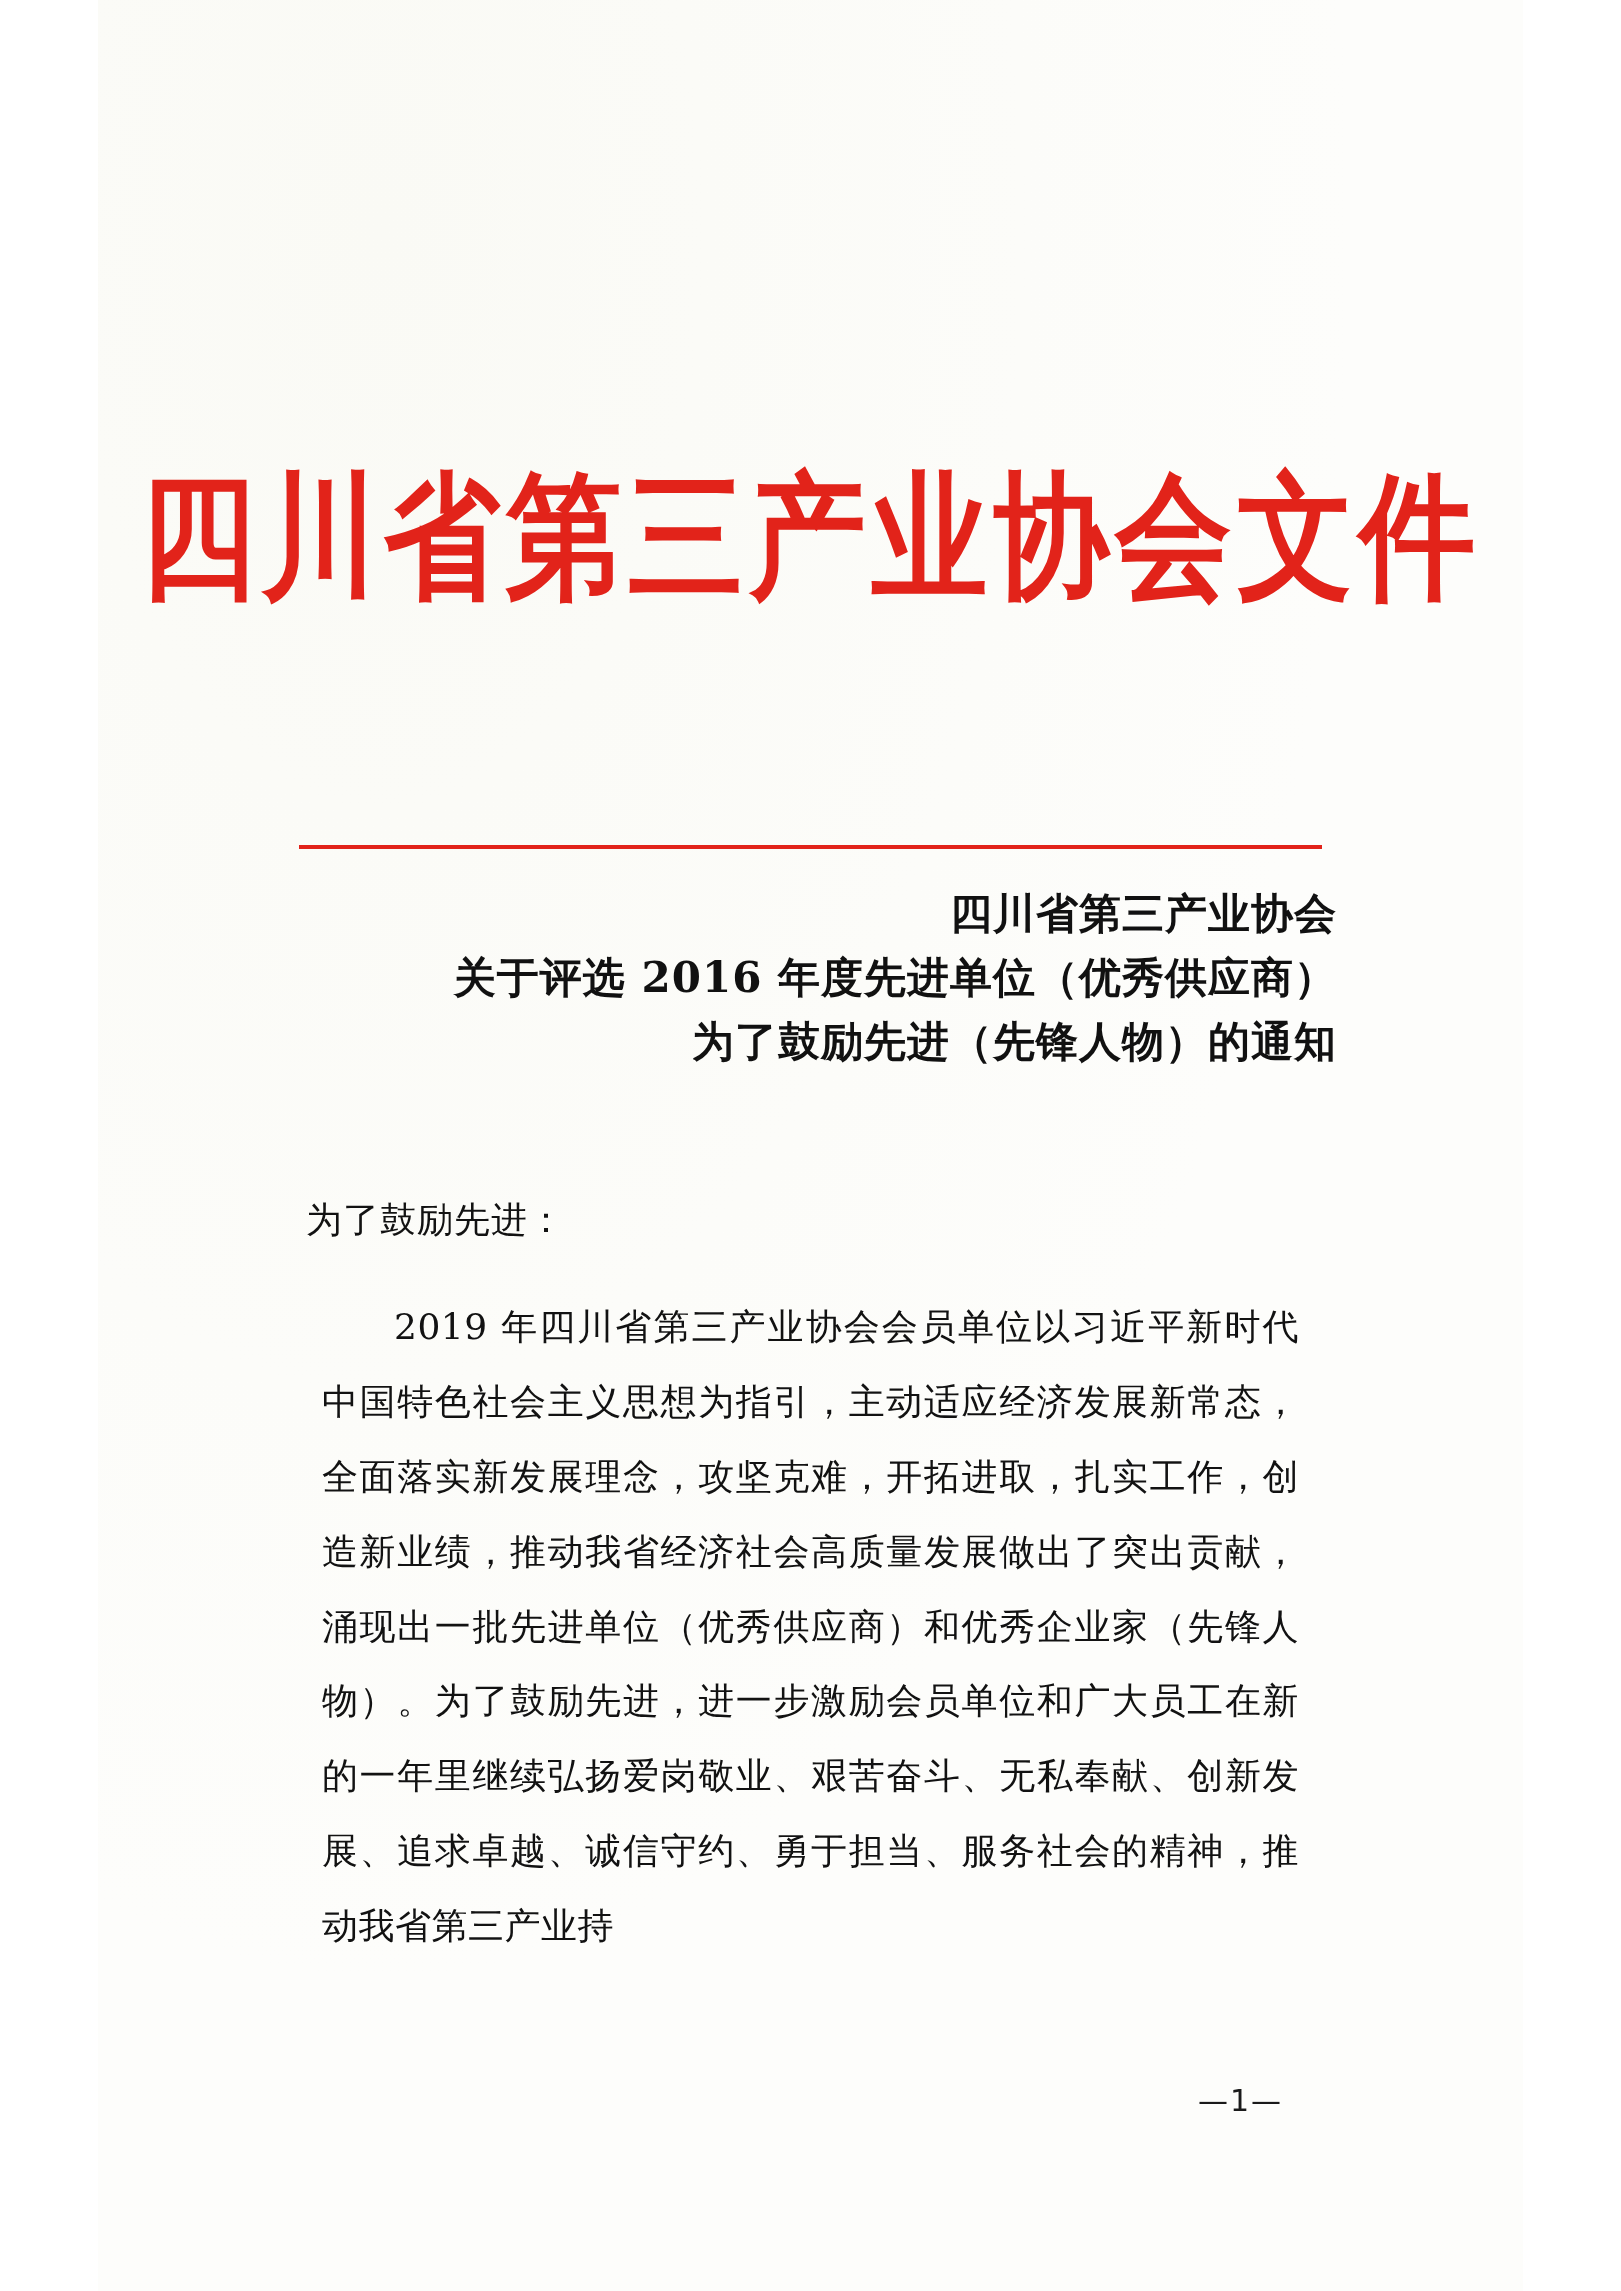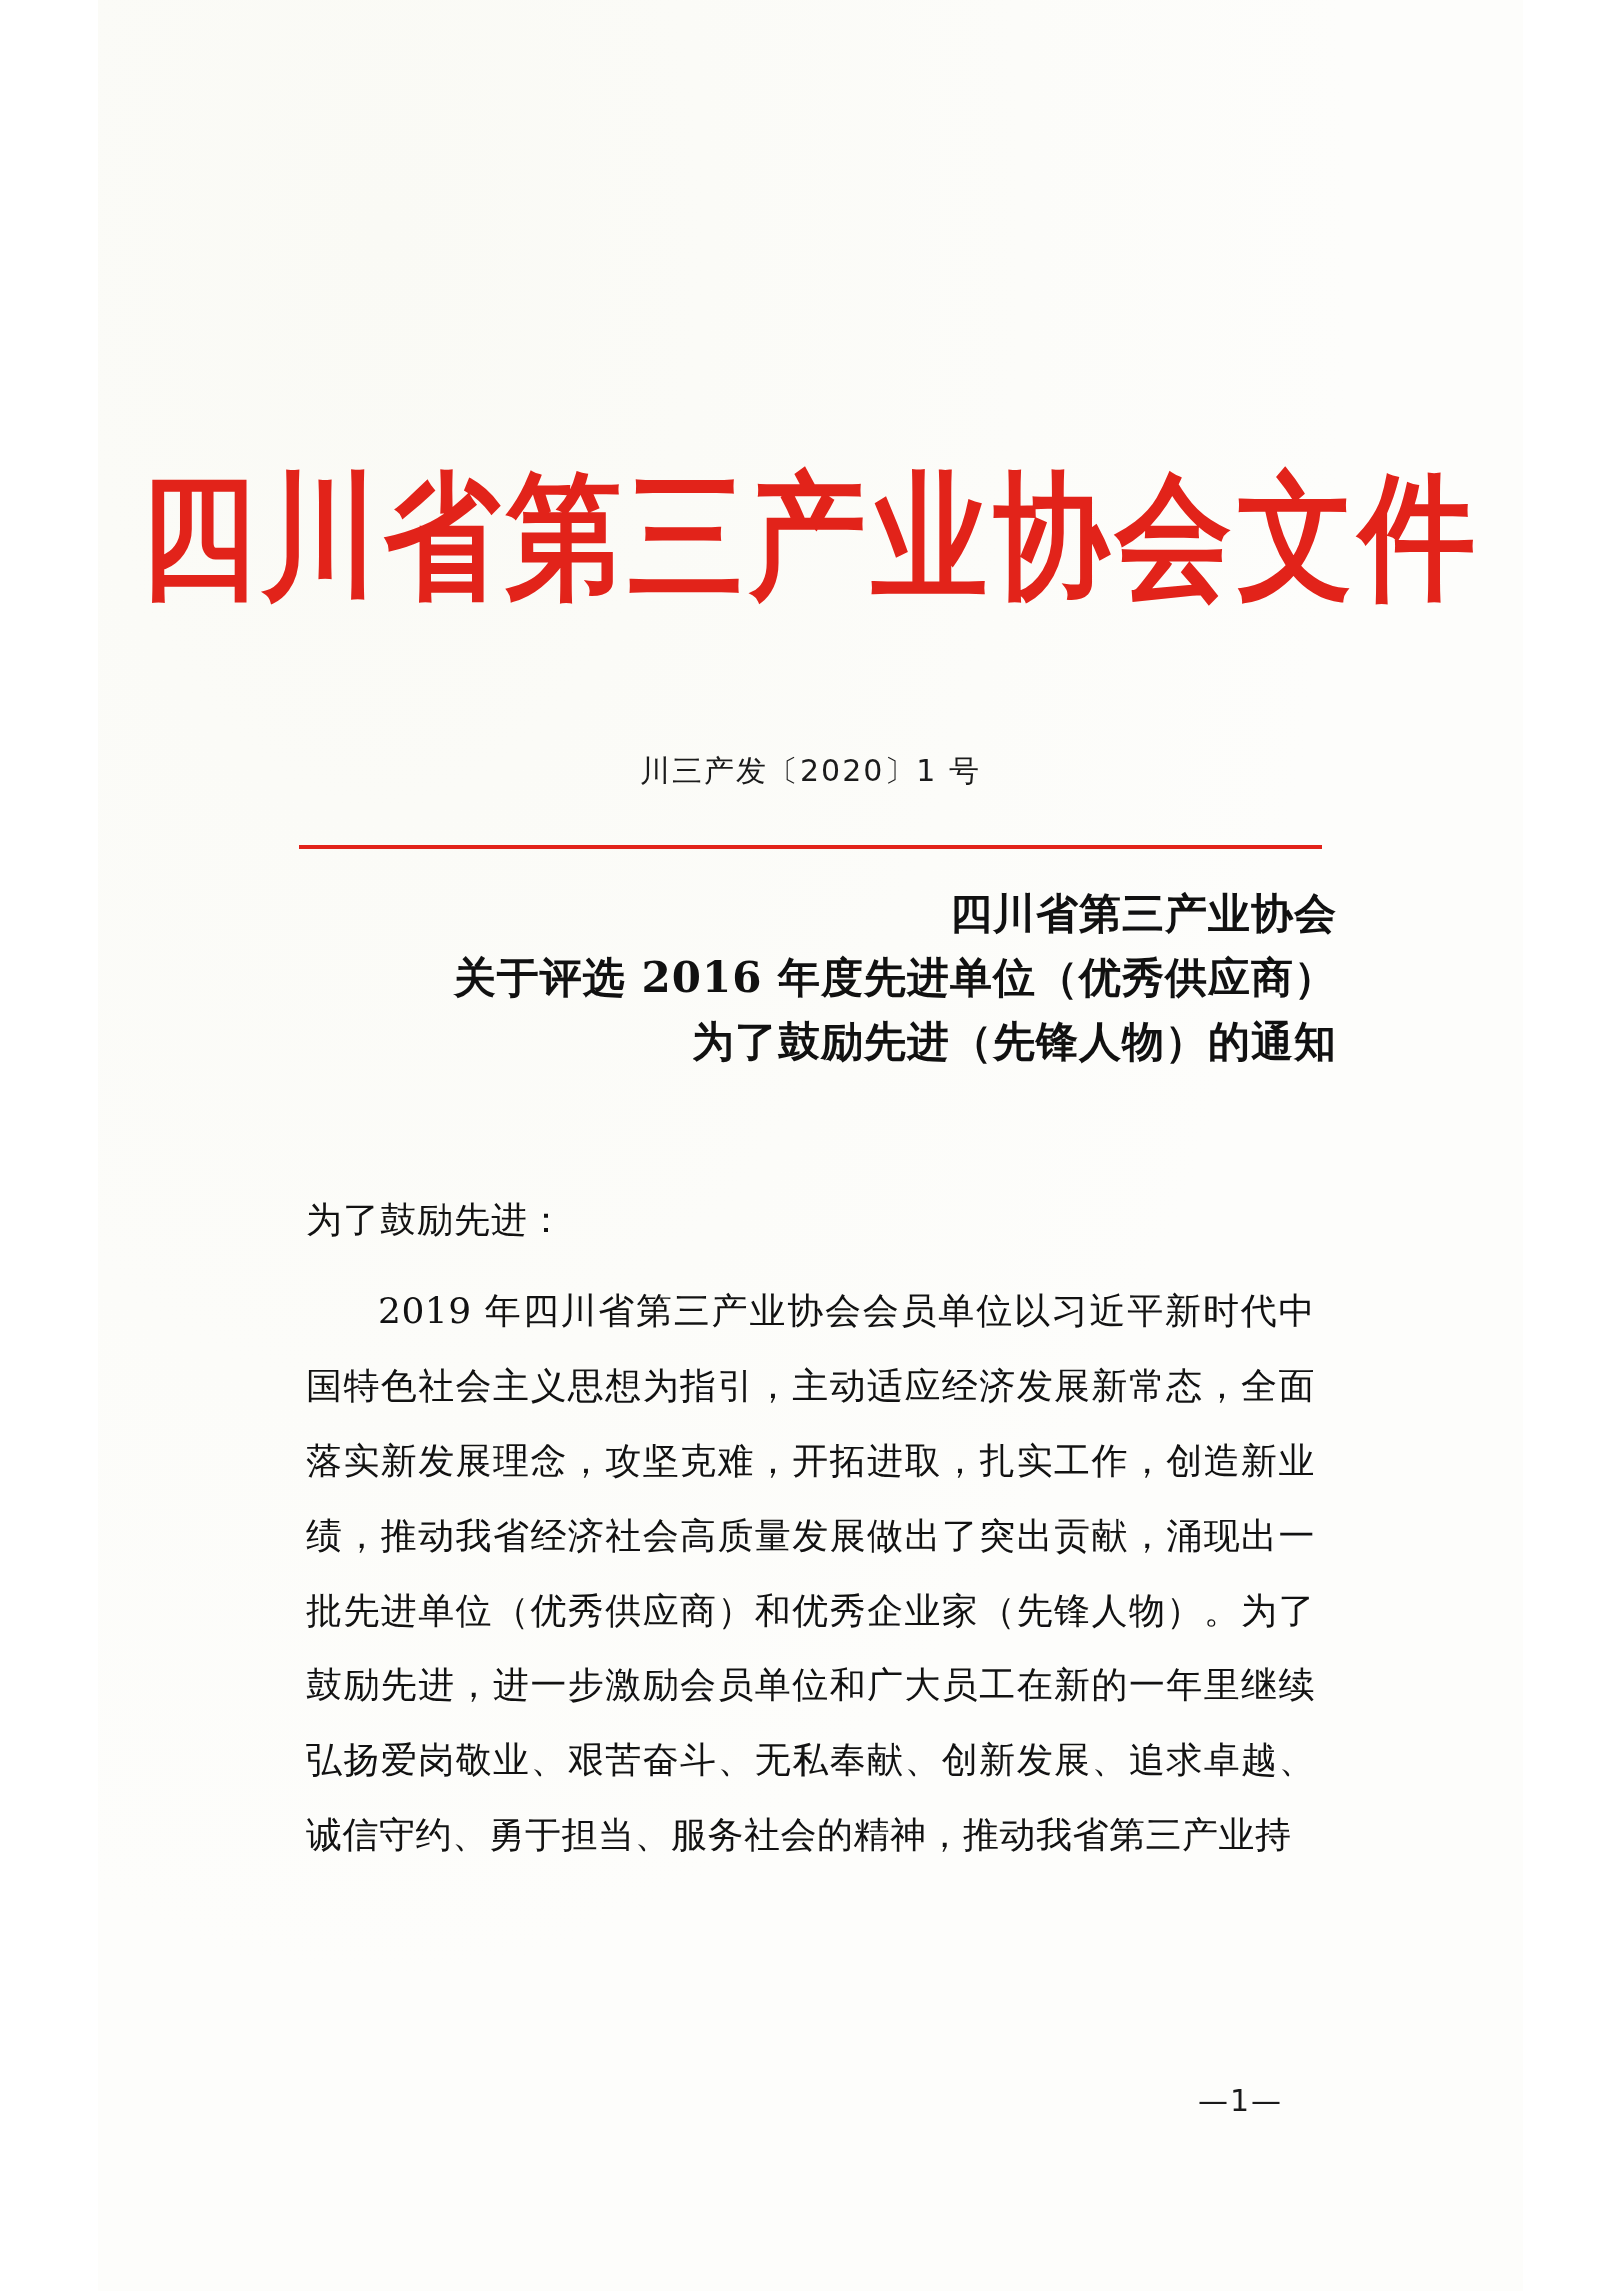--- a/index.html
+++ b/index.html
@@ -102,21 +102,21 @@
     right: 208px;
     top: 1274px;
     font-size: 36px;
     line-height: 2.08;
     color: #121212;
     text-align: justify;
     text-justify: inter-ideograph;
     letter-spacing: 0.5px;
   }
   .body-text p {
-    margin: 0;
+    margin: 16px;
     text-indent: 2em;
   }
 
   .page-number {
     position: absolute;
     right: 240px;
     bottom: 174px;
     font-size: 30px;
     color: #1a1a1a;
     letter-spacing: 2px;
@@ -126,21 +126,20 @@
 </head>
 <body>
 
 <div class="page">
   <div class="paper-tint"></div>
 
   <div class="content">
 
     <div class="masthead">四川省第三产业协会文件</div>
 
-    <div class="doc-number">川三产发〔2020〕1 号</div>
 
     <div class="red-rule"></div>
 
     <div class="title-block">
       <span class="title-line">四川省第三产业协会</span>
       <span class="title-line">关于评选 2016 年度先进单位（优秀供应商）</span>
       <span class="title-line">为了鼓励先进（先锋人物）的通知</span>
     </div>
 
     <div class="salutation">为了鼓励先进：</div>

